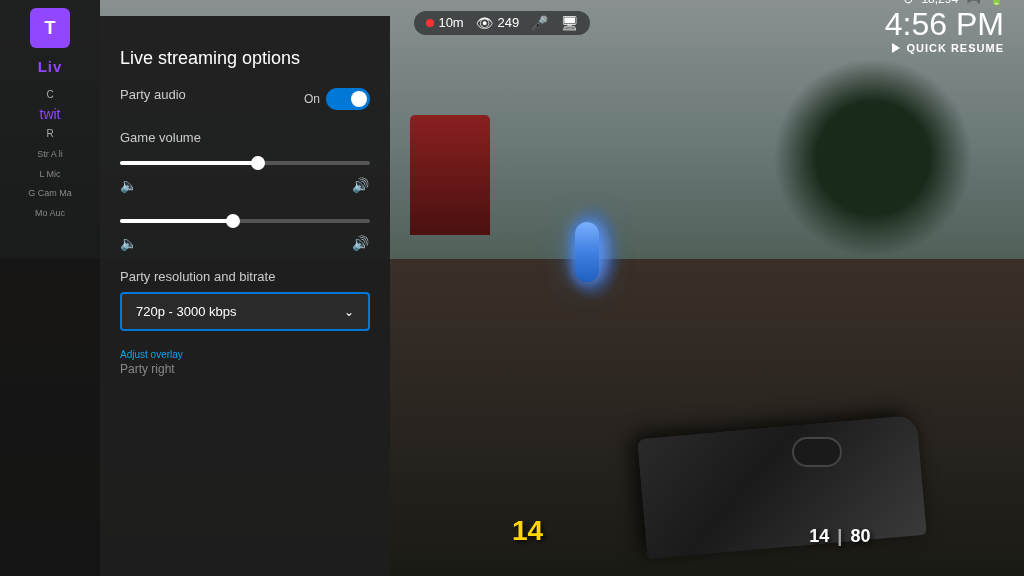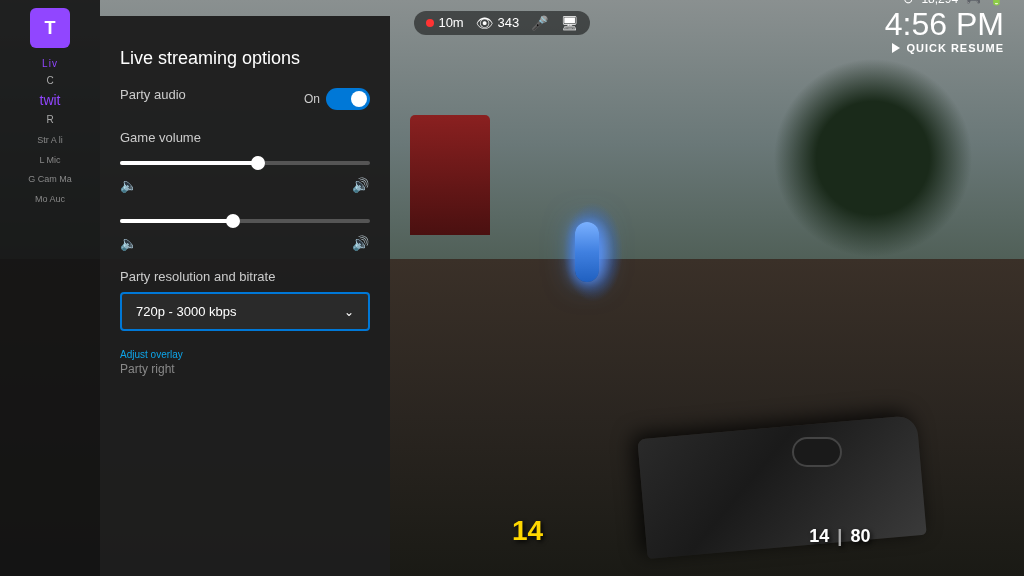--- a/index.html
+++ b/index.html
@@ -140,23 +140,24 @@
       border-radius: 6px;
       display: flex; align-items: center; justify-content: center;
       color: white;
       font-size: 18px;
       font-weight: bold;
       margin-bottom: 10px;
     }
 
     .sidebar-live-badge {
       color: #9146ff;
-      font-size: 10px;
-      font-weight: normal;
+      font-size: 15px;
+      font-weight: bold;
       letter-spacing: 1px;
+      margin-bottom: 8px;
     }
 
     .sidebar-item-text {
       color: #aaa;
       font-size: 10px;
       text-align: center;
       padding: 4px 2px;
       margin: 2px 0;
       width: 85px;
     }
@@ -541,21 +542,21 @@
 
 <div id="top-bar">
   <div style="width:100px;"></div>
   <div class="top-bar-center">
     <div class="stream-time">
       <span class="red-dot"></span>
       <span>10m</span>
     </div>
     <div class="stream-viewers">
       <span style="font-size:14px;">👁</span>
-      <span>343</span>
+      <span>249</span>
     </div>
     <span style="color:white; font-size:14px;">🎤</span>
     <span style="color:white; font-size:14px;">🖥</span>
   </div>
   <div class="top-bar-right">
     <div class="system-icons">
       <span>⊙</span>
       <span>18,294</span>
       <span>🎮</span>
       <span>🔋</span>

